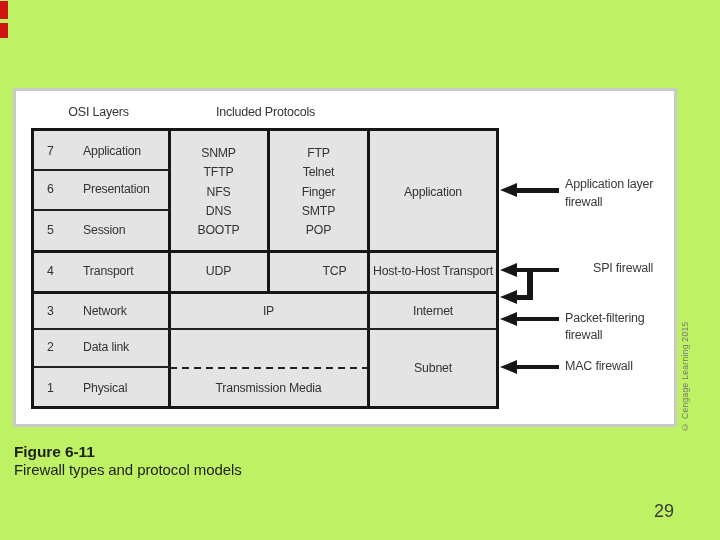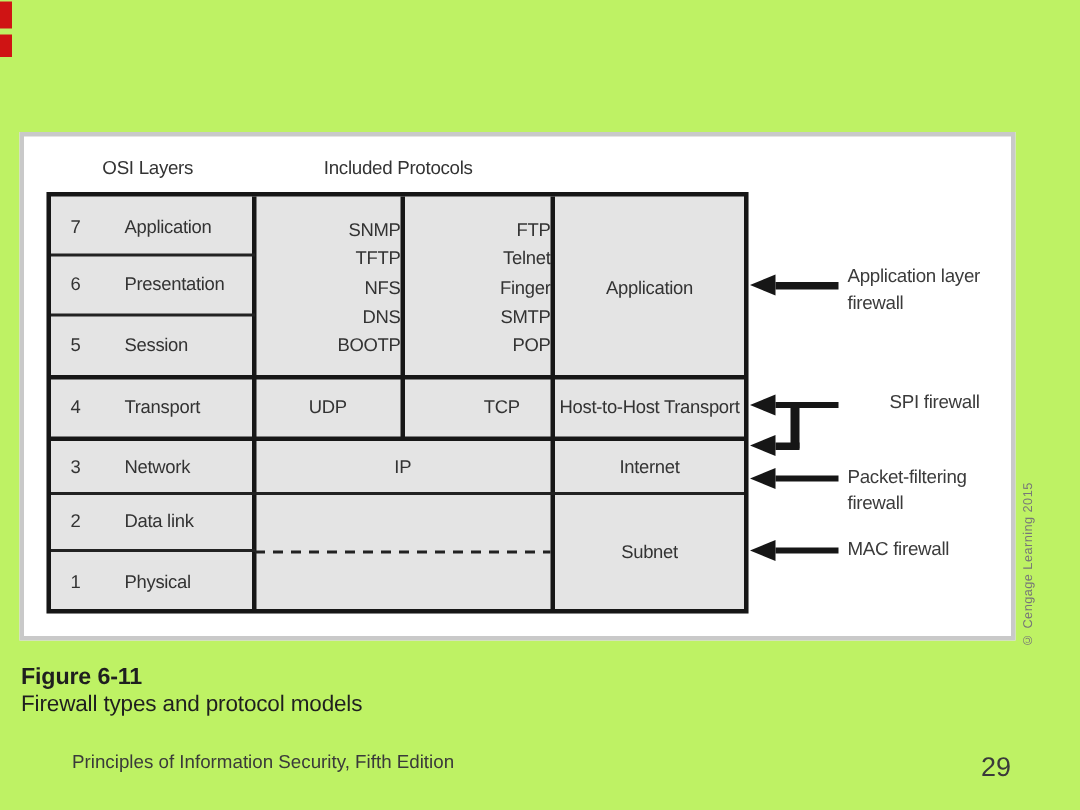--- a/index.html
+++ b/index.html
@@ -23,21 +23,21 @@
   .hline.thin{background:#222;}
   .dash-line{position:absolute;height:2px;
              background:repeating-linear-gradient(90deg,#222 0 7px,transparent 7px 12px);}
 
   .osi-row{position:absolute;left:0;width:136px;height:40px;display:flex;align-items:center;
            padding-left:13px;box-sizing:border-box;font-size:12.3px;color:#333;letter-spacing:-0.2px;}
   .osi-num{width:36px;flex:none;}
   .cell{position:absolute;display:flex;align-items:center;justify-content:center;text-align:center;
         font-size:12.3px;color:#333;letter-spacing:-0.2px;}
   .proto-stack{position:absolute;display:flex;flex-direction:column;justify-content:flex-start;
-               text-align:center;font-size:12.3px;color:#333;line-height:19.3px;letter-spacing:-0.2px;align-items:flex-end;}
+               text-align:center;font-size:12.3px;color:#333;line-height:19.3px;letter-spacing:-0.2px;}
   .wrap2{line-height:14.5px;}
 
   
   .arrow-head{position:absolute;width:0;height:0;border-top:7.5px solid transparent;
               border-bottom:7.5px solid transparent;border-right:17px solid #161616;}
   .arrow-shaft{position:absolute;height:4.5px;background:#161616;}
   .fw-label{position:absolute;left:549px;width:116px;font-size:12.5px;line-height:17.5px;
             color:#3b3b3b;letter-spacing:-0.2px;}
 
   
@@ -121,20 +121,21 @@
         <span>FTP</span>
         <span>Telnet</span>
         <span>Finger</span>
         <span>SMTP</span>
         <span>POP</span>
       </div>
 
       <div class="cell" style="left:136px;top:121px;width:97px;height:38px;">UDP</div>
       <div class="cell" style="left:252px;top:121px;width:97px;height:38px;">TCP</div>
       <div class="cell" style="left:136px;top:162px;width:197px;height:35px;">IP</div>
+      <div class="cell" style="left:136px;top:238px;width:197px;height:37px;">Transmission Media</div>
 
       <div class="cell" style="left:335.5px;top:3px;width:127px;height:115px;">Application</div>
       <div class="cell wrap2" style="left:339px;top:121px;width:120px;height:38px;">Host-to-Host Transport</div>
       <div class="cell" style="left:335.5px;top:162px;width:127px;height:35px;">Internet</div>
       <div class="cell" style="left:335.5px;top:199px;width:127px;height:76px;">Subnet</div>
     </div>
 
     <div class="arrow-head" style="left:484px;top:92px;"></div>
     <div class="arrow-shaft" style="left:501px;top:97px;width:42px;"></div>
 
@@ -156,15 +157,14 @@
     <div class="fw-label" style="top:266.5px;">MAC firewall</div>
   </div>
 
   <div id="copyright">© Cengage Learning 2015</div>
 
   <div id="caption">
     <span class="fignum">Figure 6-11</span>
     <span>Firewall types and protocol models</span>
   </div>
 
-  <div id="footer-text">Principles of Information Security, Fifth Edition</div>
   <div id="page-number">29</div>
 </div>
 
 </body></html>

